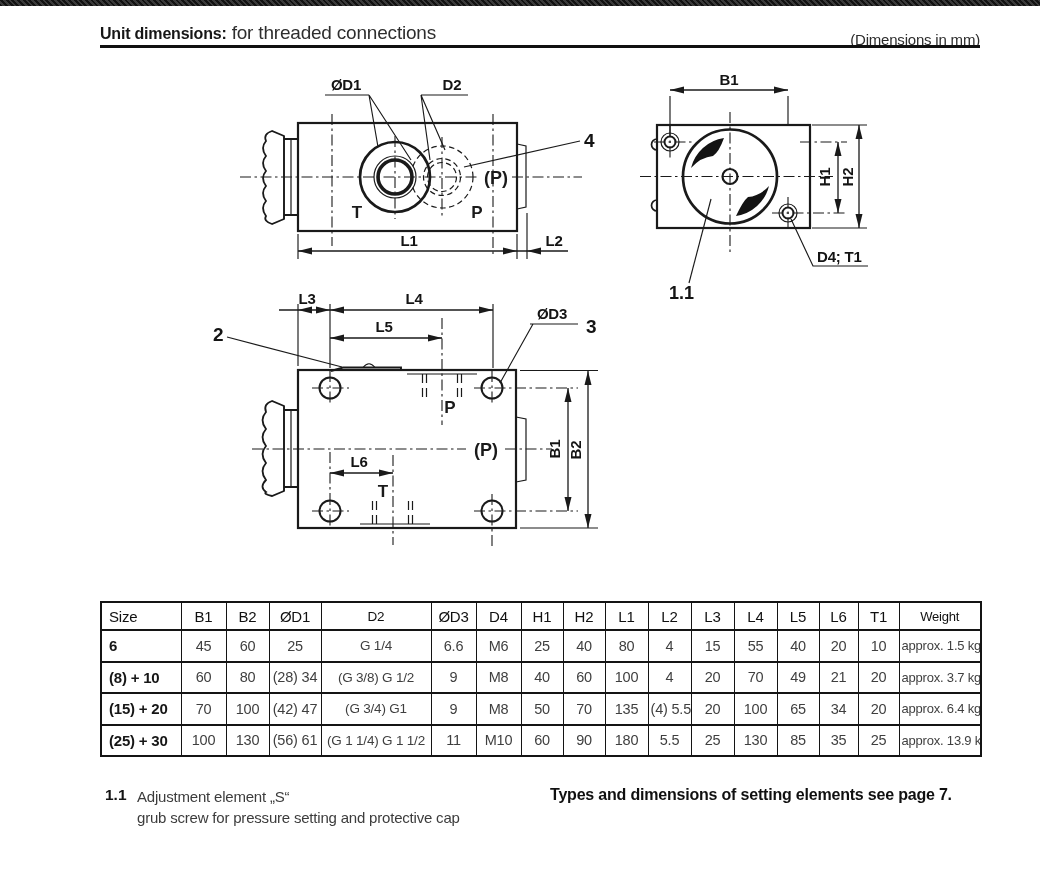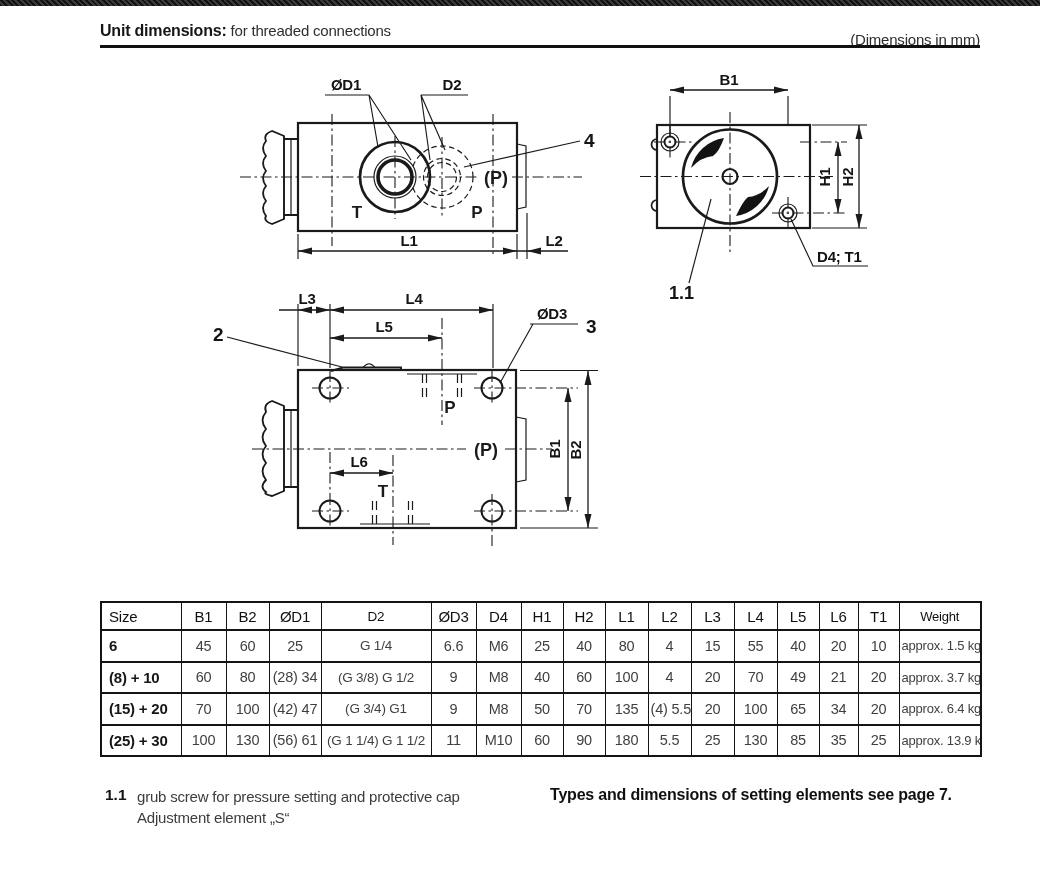--- a/index.html
+++ b/index.html
@@ -4,21 +4,21 @@
 <style>
   html,body{margin:0;padding:0;}
   body{
     width:1040px;height:874px;position:relative;background:#ffffff;
     font-family:"Liberation Sans",sans-serif;color:#161616;overflow:hidden;
   }
   #scanbar{position:absolute;top:0;left:0;width:1040px;height:6px;
     background:repeating-linear-gradient(45deg,#121212 0 2px,#3a3a3a 2px 4px);}
   #hdr{position:absolute;top:22px;left:100px;width:880px;height:24px;}
   #hdr .ttl-b{font-weight:bold;font-size:16px;letter-spacing:-0.2px;}
-  #hdr .ttl-r{font-size:15px;color:#2e2e2e;letter-spacing:-0.2px;}
+  #hdr .ttl-r{font-size:19px;color:#2e2e2e;letter-spacing:-0.2px;}
   #hdr .dimnote{position:absolute;right:0;top:9px;font-size:15px;color:#2c2c2c;letter-spacing:-0.2px;}
   #hdr-rule{position:absolute;top:45px;left:100px;width:880px;height:2.6px;background:#101010;}
   svg text{font-family:"Liberation Sans",sans-serif;}
   .ln{stroke:#1a1a1a;stroke-width:2.2;fill:none;}
   .thick{stroke:#1a1a1a;stroke-width:2.7;fill:none;}
   .vthick{stroke:#1a1a1a;stroke-width:3.6;fill:none;}
   .thin{stroke:#1a1a1a;stroke-width:1.2;fill:none;}
   .cl{stroke:#1a1a1a;stroke-width:1.1;fill:none;stroke-dasharray:11 3.5 2.5 3.5;}
   .dsh{stroke:#1a1a1a;stroke-width:1.2;fill:none;stroke-dasharray:5.5 3.5;}
   .ext{stroke:#1a1a1a;stroke-width:1.15;fill:none;}
@@ -317,17 +317,17 @@
         <td>35</td>
         <td>25</td>
         <td>approx. 13.9 kg</td>
       </tr>
     </tbody>
 </table>
 
 <div id="fnotes">
   <div class="ref">1.1</div>
   <div class="lines">
+    <div>Adjustment element „S“</div>
     <div>grub screw for pressure setting and protective cap</div>
-    <div>Adjustment element „S“</div>
   </div>
 </div>
 <div id="rnote">Types and dimensions of setting elements see page 7.</div>
 
 </body></html>

